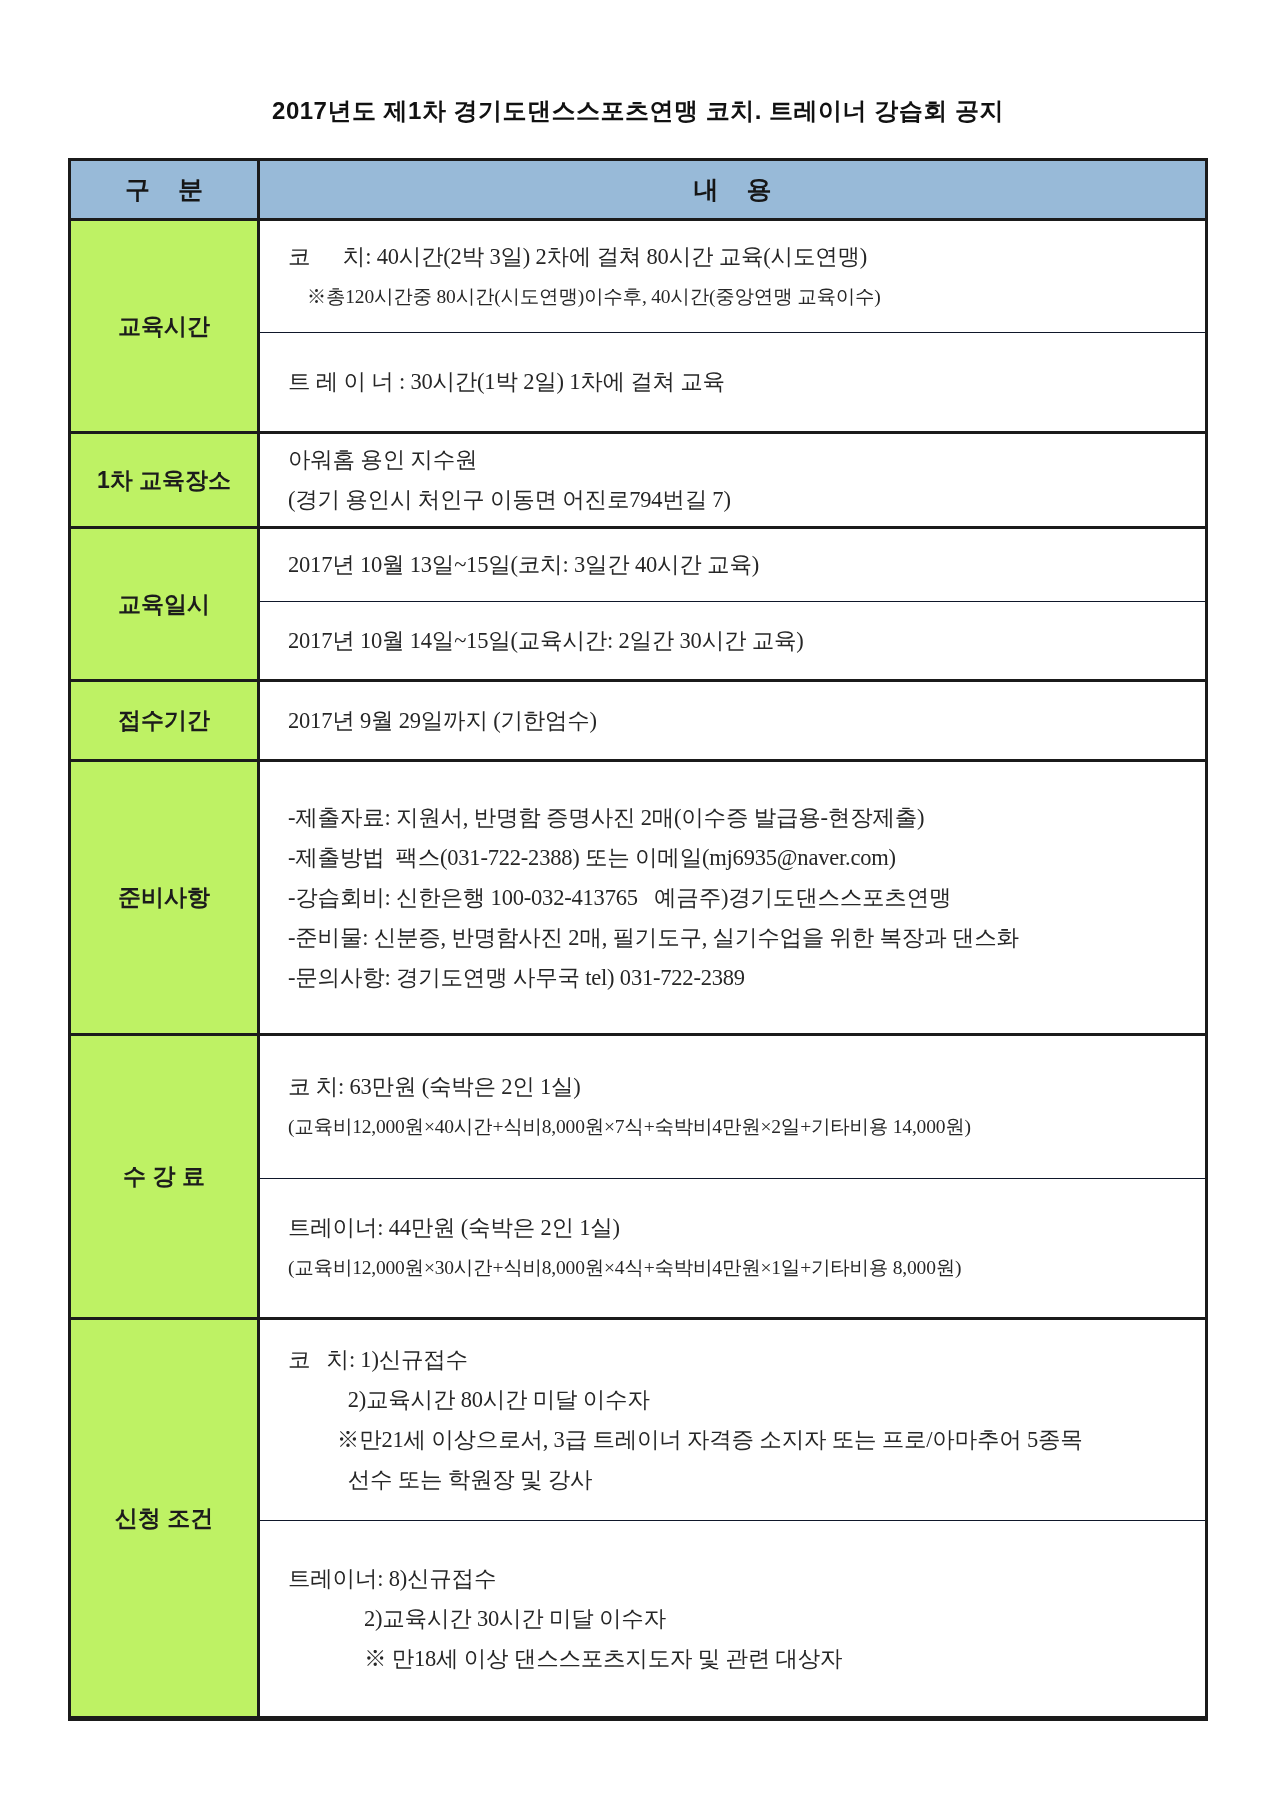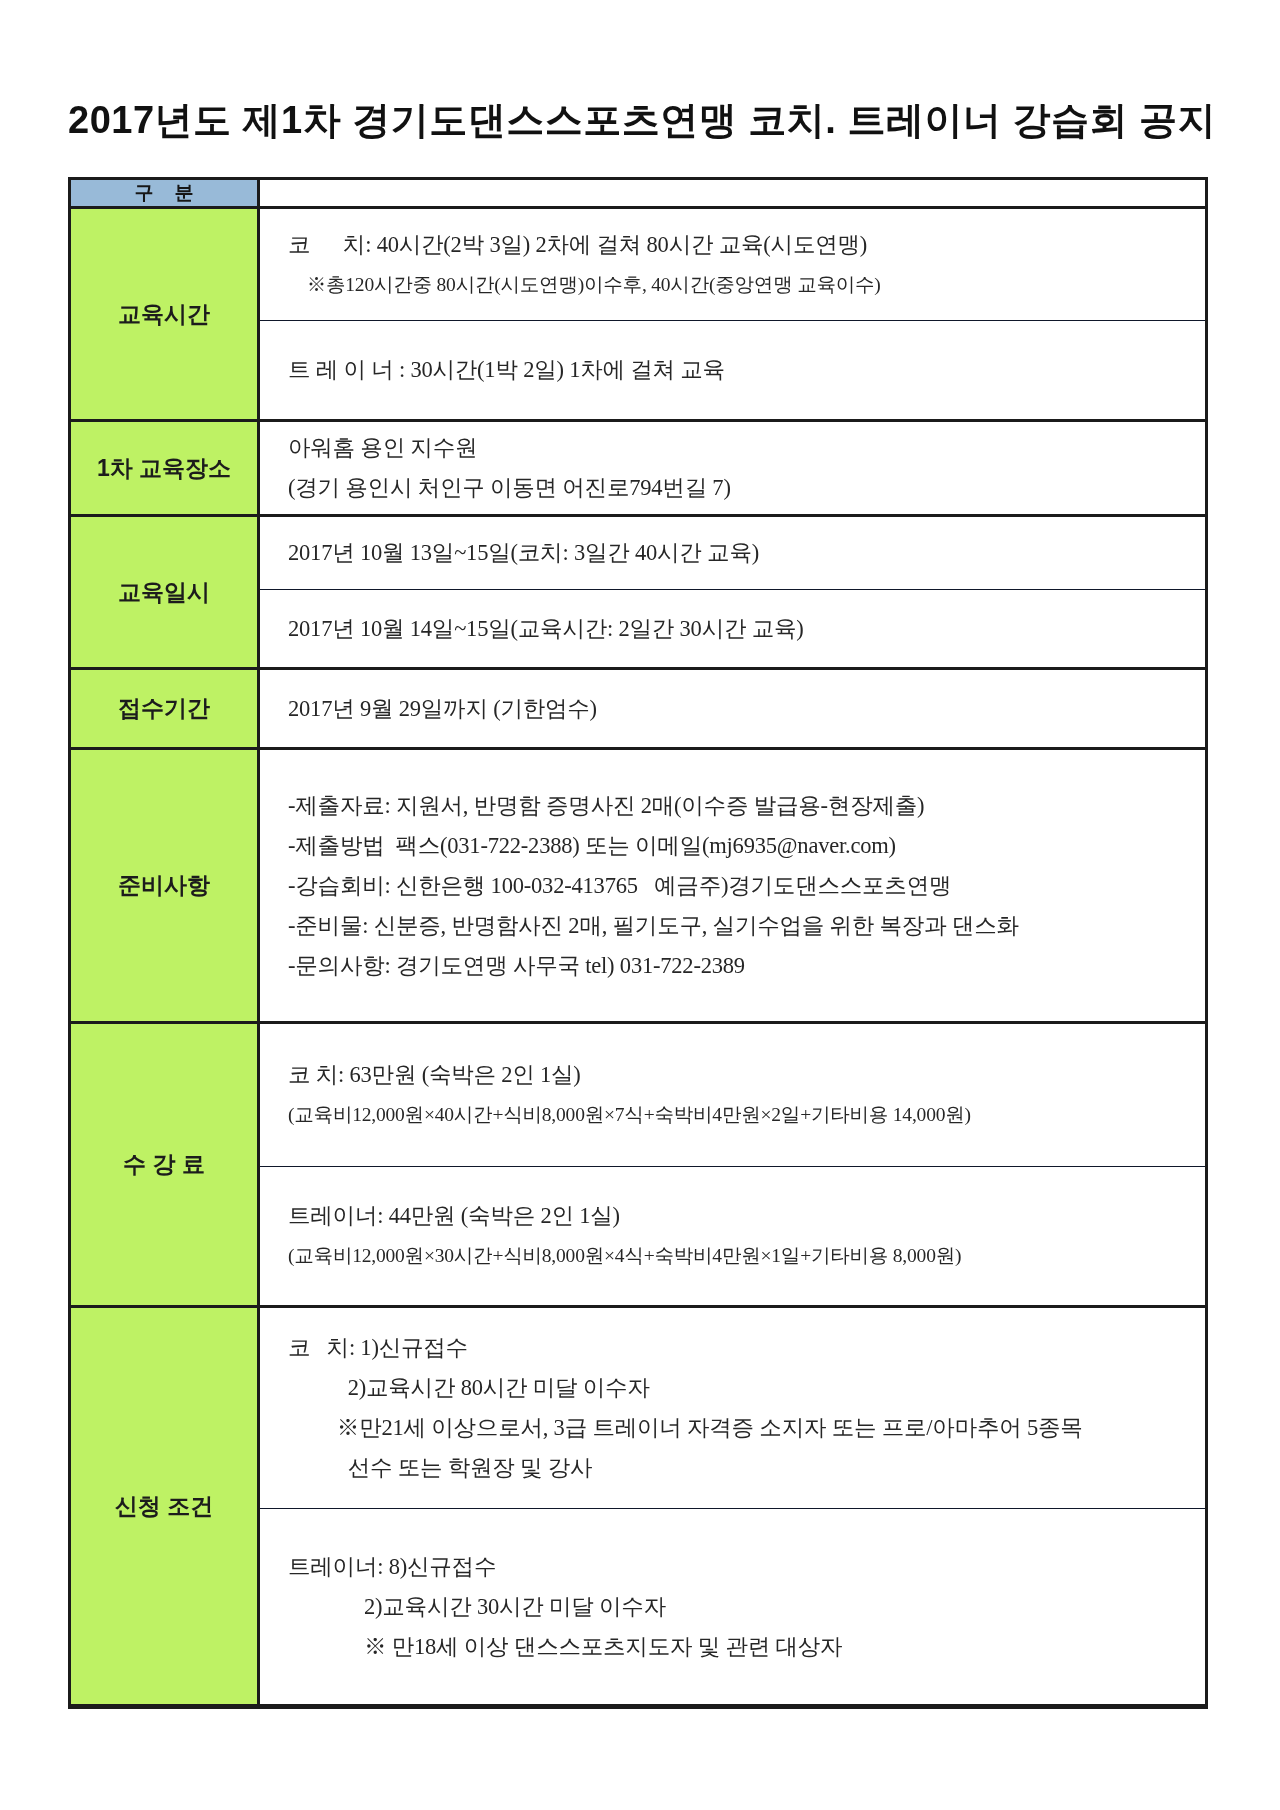--- a/index.html
+++ b/index.html
@@ -10,21 +10,21 @@
     font-family: "Liberation Serif", "DejaVu Serif", serif;
     color: #222222;
     overflow: hidden;
   }
   .page { padding: 95px 72px 0 68px; }
 
   .doc-title {
     text-align: center;
     font-family: "Liberation Sans", "DejaVu Sans", sans-serif;
     font-weight: bold;
-    font-size: 38px;
+    font-size: 24px;
     color: #111111;
     letter-spacing: 0.5px;
     margin-bottom: 31px;
     white-space: pre;
   }
 
   .notice-table {
     width: 1140px;
     border: 3px solid #1b1b1b;
     border-bottom-width: 5px;
@@ -48,21 +48,21 @@
     color: #1c1c1c;
     white-space: pre;
     text-align: center;
   }
 
   .header-row .label-cell,
   .header-row .content-col { background: #98bad8; }
   .header-row .label-cell, .header-row .hcell {
     font-family: "Liberation Sans", "DejaVu Sans", sans-serif;
     font-weight: bold;
-    font-size: 19px;
+    font-size: 25px;
     color: #161616;
   }
   .header-row .hcell {
     display: flex;
     align-items: center;
     justify-content: center;
     white-space: pre;
     min-height: 57px;
     width: 100%;
   }
@@ -90,20 +90,23 @@
 <body>
 
 <div class="page">
 
   <div class="doc-title">2017년도 제1차 경기도댄스스포츠연맹 코치. 트레이너 강습회 공지</div>
 
   <div class="notice-table">
 
     <div class="trow header-row">
       <div class="label-cell">구    분</div>
+      <div class="content-col">
+        <div class="hcell">내    용</div>
+      </div>
     </div>
 
     <div class="trow">
       <div class="label-cell">교육시간</div>
       <div class="content-col">
         <div class="cell" style="min-height:111px">
           <div class="line">코      치: 40시간(2박 3일) 2차에 걸쳐 80시간 교육(시도연맹)</div>
           <div class="line small">    ※총120시간중 80시간(시도연맹)이수후, 40시간(중앙연맹 교육이수)</div>
         </div>
         <div class="cell" style="min-height:99px">

